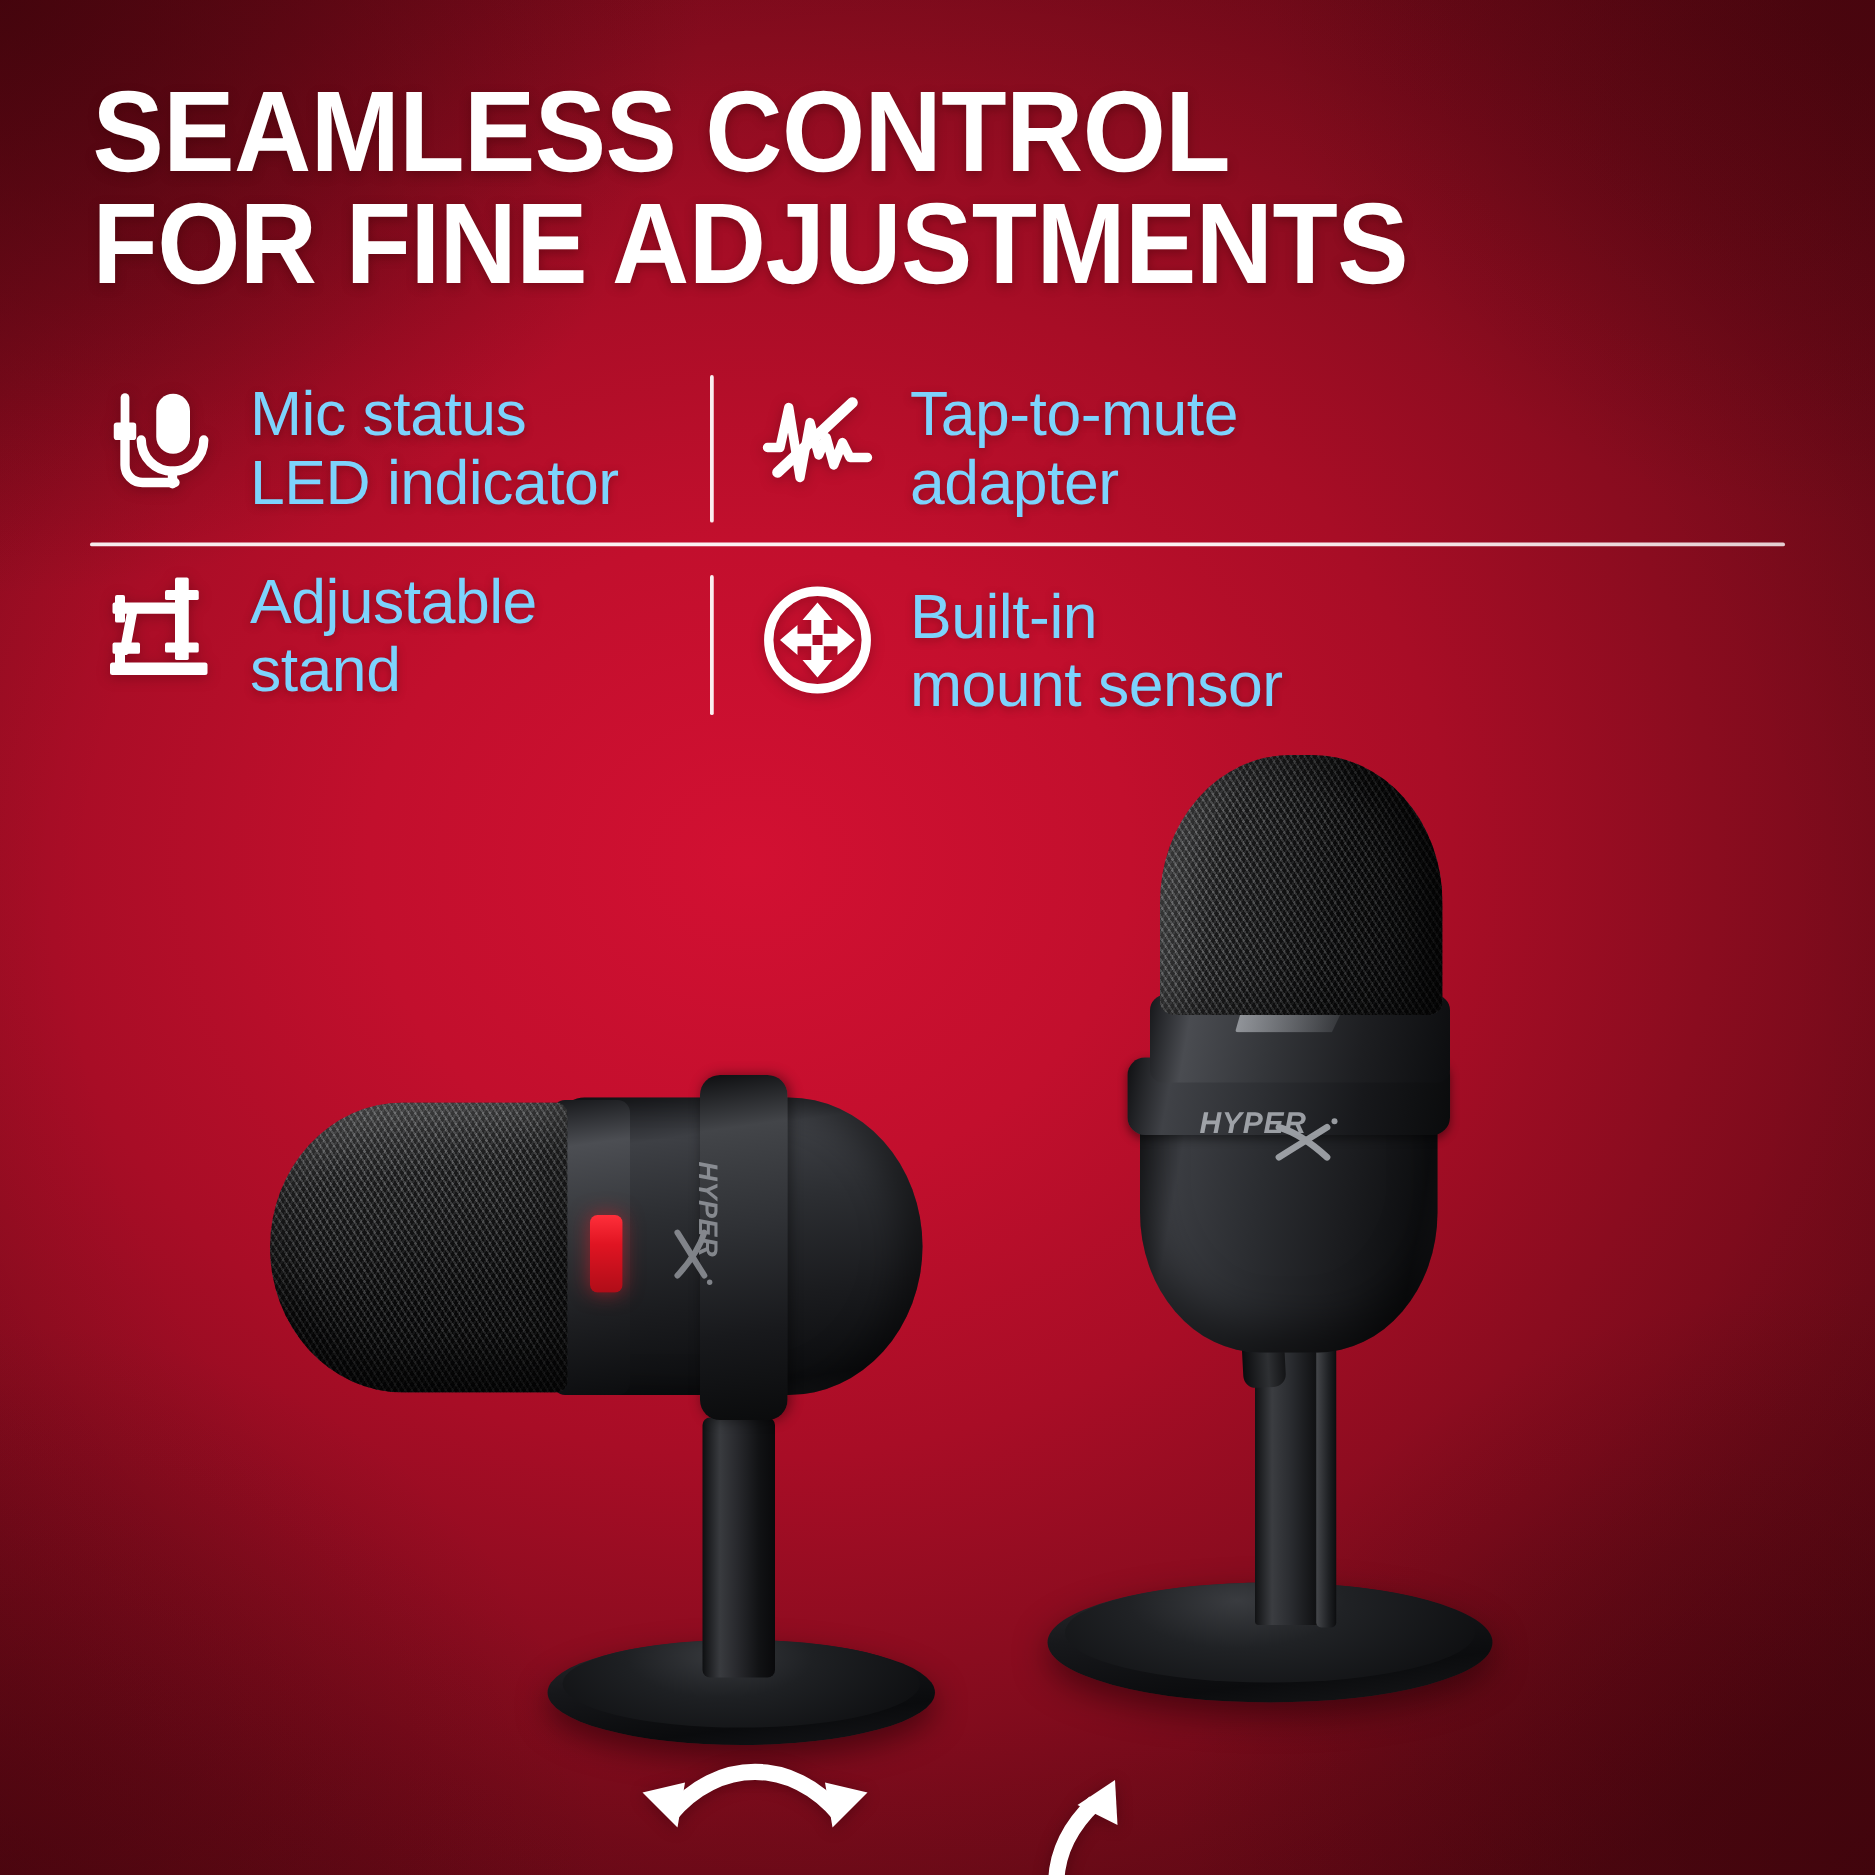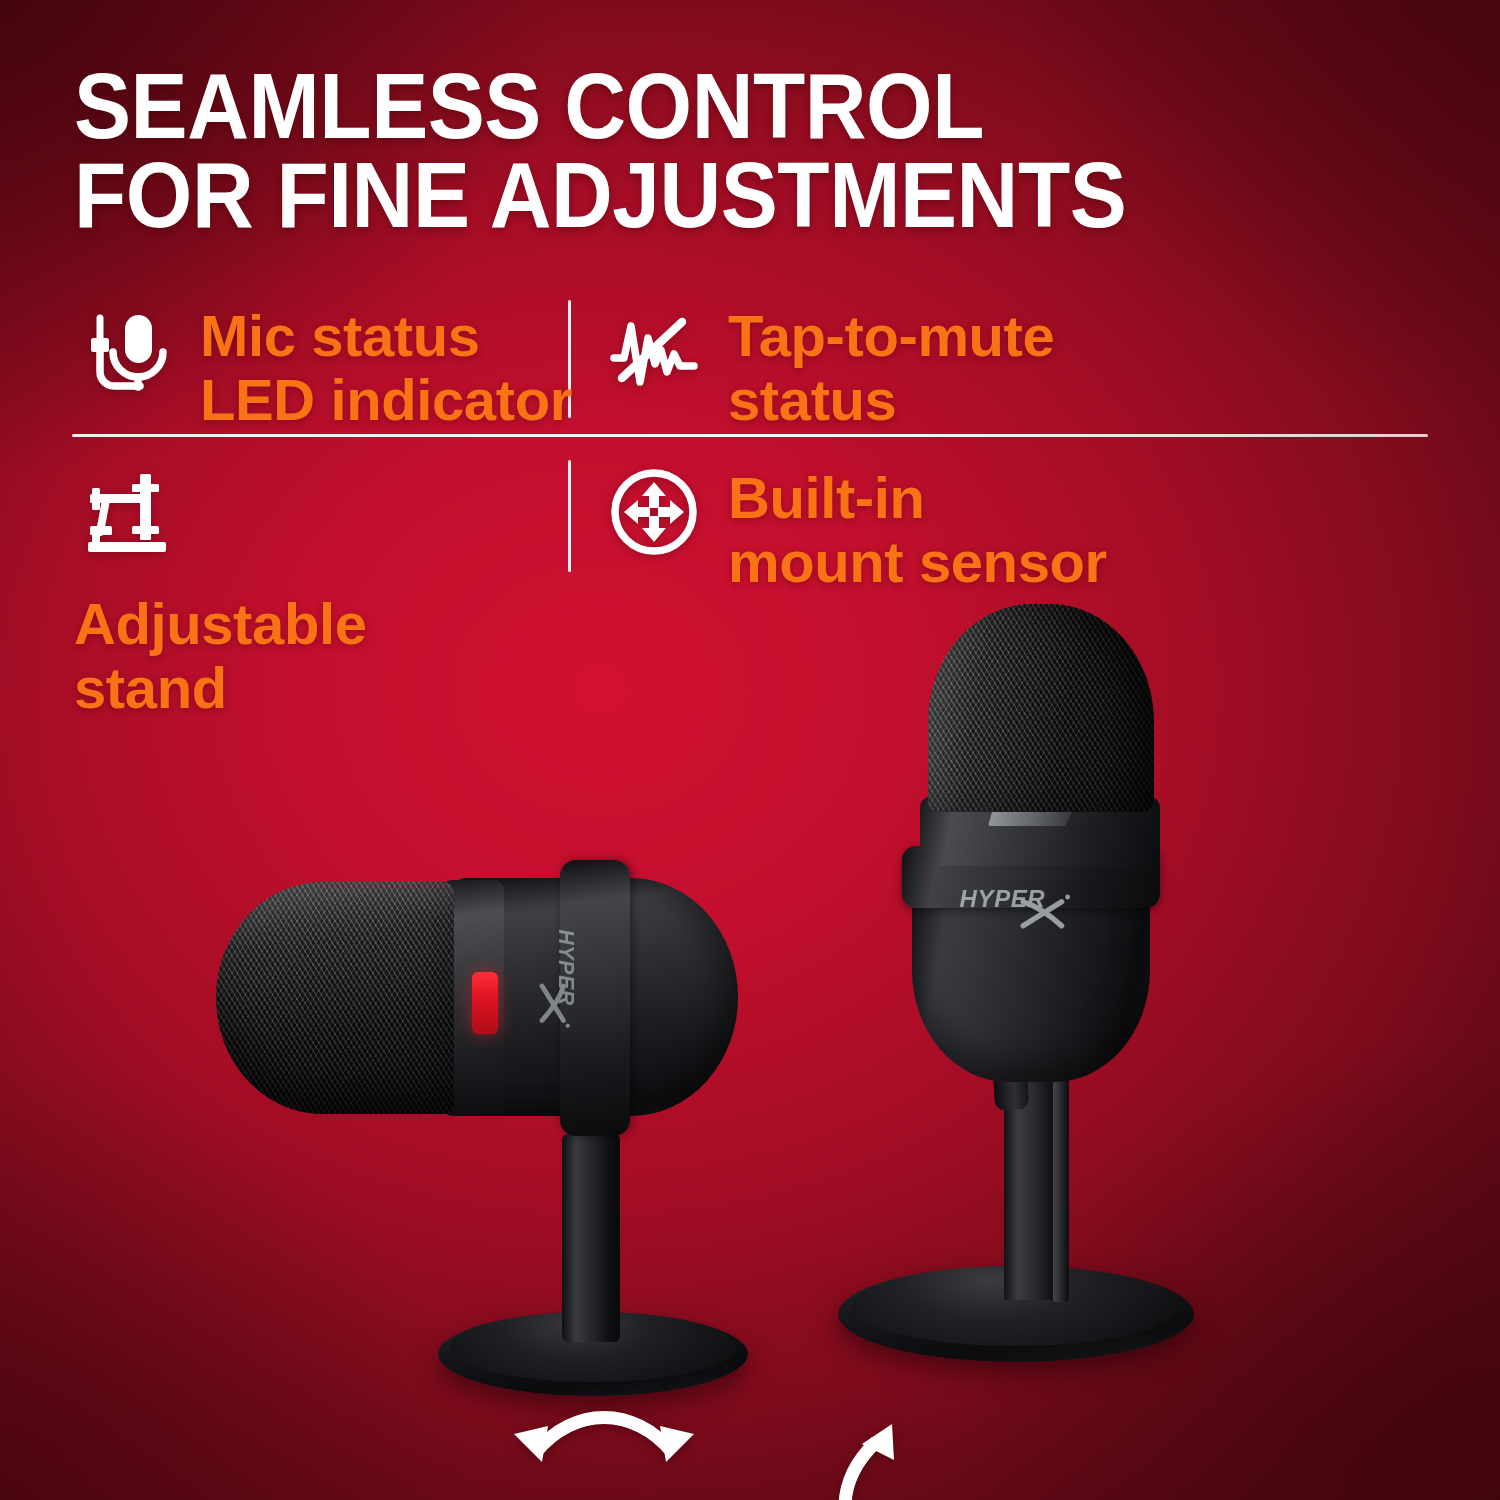--- a/index.html
+++ b/index.html
@@ -92,36 +92,36 @@
   }
 
   .feat {
     position:absolute;
     display:flex;
     align-items:flex-start;
     gap:22px;
   }
   .feat.f0 { left:2px;   top:10px;  }
   .feat.f1 { left:530px; top:10px;  }
-  .feat.f2 { left:2px;   top:172px;flex-direction:column; }
+  .feat.f2 { left:2px;   top:160px; }
   .feat.f3 { left:530px; top:172px; }
 
   .feat-icon {
     width:104px; height:104px;
     flex:0 0 104px;
     display:flex; align-items:center; justify-content:center;
     filter:drop-shadow(0 2px 5px rgba(60,0,8,0.35));
   }
   .feat-icon svg { display:block; }
 
   .feat-label {
-    color:#f97316;
-    font-size:58px;
+    color:#7dd3fc;
+    font-size:50px;
     line-height:1.1;
-    font-weight:bold;
+    font-weight:normal;
     white-space:pre-line;
     padding-top:6px;
     letter-spacing:-0.4px;
     text-shadow:0 2px 7px rgba(60,0,8,0.35);
   }
 
   
   .scene { position:absolute; left:0; top:560px; width:1276px; height:940px; }
 
   
@@ -357,21 +357,21 @@
     </div>
 
     <div class="feat f1">
       <div class="feat-icon">
         <svg width="96" height="96" viewBox="0 0 96 96" fill="none">
           <path d="M8 56 h10 l7 -32 l9 56 l8 -44 l7 26 l6 -14 l6 22 l7 -18 l6 12 h14" stroke="#fff" stroke-width="7.5" fill="none" stroke-linecap="round" stroke-linejoin="round"></path>
           <path d="M16 76 L76 20" stroke="#fff" stroke-width="8.5" stroke-linecap="round"></path>
         </svg>
       </div>
       <div class="feat-label">Tap-to-mute
-status</div>
+adapter</div>
     </div>
 
     <div class="feat f2">
       <div class="feat-icon">
         <svg width="96" height="96" viewBox="0 0 96 96" fill="none">
           <rect x="62" y="10" width="11" height="66" rx="1.5" fill="#fff"></rect>
           <rect x="54" y="20" width="27" height="8" rx="1.5" fill="#fff"></rect>
           <rect x="54" y="62" width="27" height="8" rx="1.5" fill="#fff"></rect>
           <rect x="24" y="30" width="42" height="9" rx="1.5" fill="#fff"></rect>
           <rect x="12" y="30" width="14" height="9" rx="1.5" fill="#fff"></rect>

